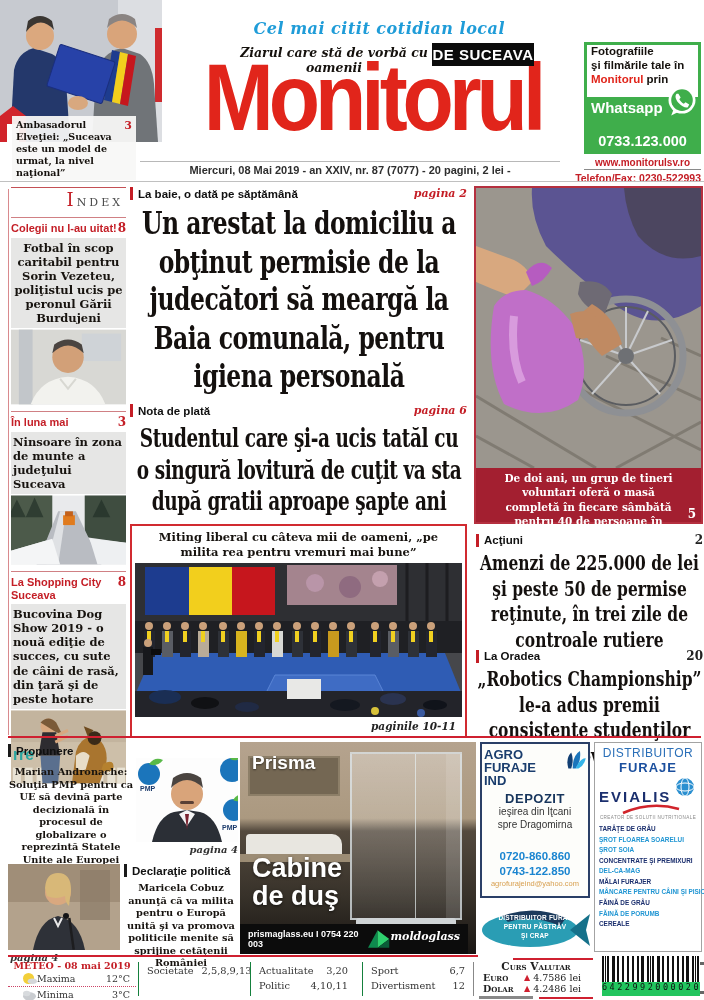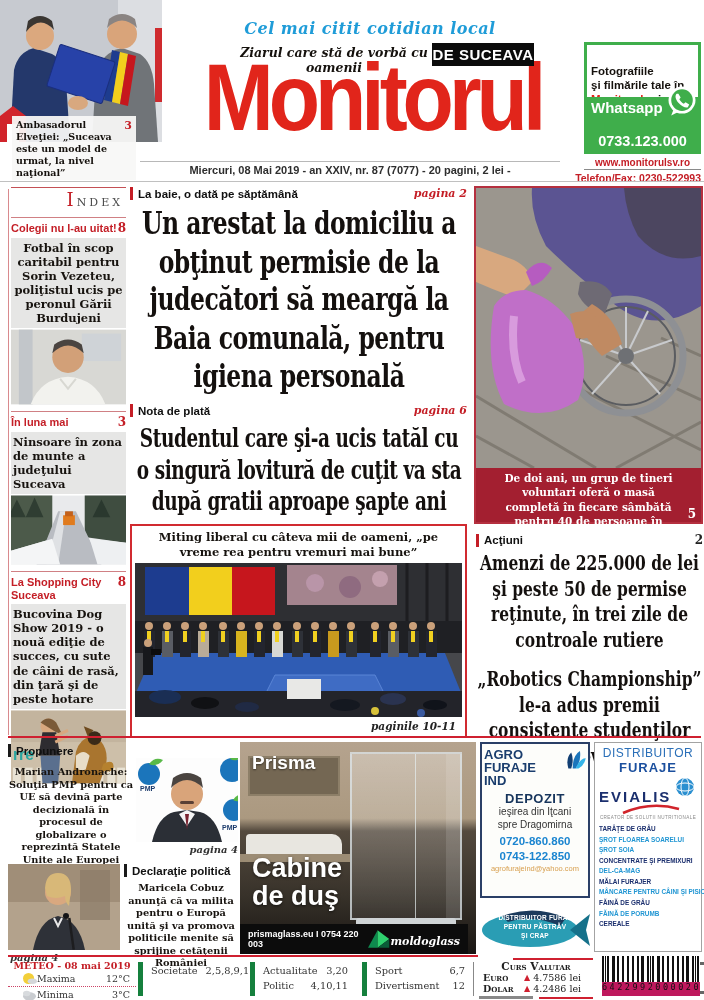--- a/index.html
+++ b/index.html
@@ -4,26 +4,26 @@
 <style>
 *{margin:0;padding:0;box-sizing:border-box}
 body{background:#e9e9e9;font-family:"Liberation Sans",sans-serif}
 #page{position:relative;width:704px;height:1000px;background:#fff;overflow:hidden;margin:0 auto}
 .abs{position:absolute}
 
 
 .amb-photo{left:0;top:20;width:162px;height:142px}
 .amb-cap{left:12px;top:116px;width:124px;background:rgba(248,248,247,.94);padding:3px 4px 2px;font:bold 9.5px/1.25 "DejaVu Serif",serif;color:#15110d;z-index:3}
 .amb-cap .pg{float:right;color:#c41e26;font:bold 11px "DejaVu Serif",serif;margin-left:4px}
-.tag-script{left:235px;top:19px;width:270px;text-align:center;color:#1f9cd8;font:bold italic 16px "DejaVu Serif",serif;letter-spacing:.5px}
+.tag-script{left:235px;top:19px;width:270px;text-align:right;color:#1f9cd8;font:bold italic 16px "DejaVu Serif",serif;letter-spacing:.5px}
 .tag-sub{left:238px;top:45px;width:192px;text-align:center;color:#15110d;font:bold italic 12.5px "DejaVu Serif",serif}
 .region-box{left:432px;top:43px;width:102px;height:23px;background:#0b0b0b;color:#fff;font:bold 15px/23px "Liberation Sans",sans-serif;text-align:center;letter-spacing:.5px;z-index:4}
 .mast-title{left:150px;top:50px;width:445px;text-align:center;color:#e1251b;font:bold 84px/1 "Liberation Sans",sans-serif;letter-spacing:-5px;transform:scaleY(1.12);transform-origin:top center;z-index:2}
 .wa-box{left:584px;top:42px;width:117px;height:112px;border:3px solid #3fae4b;background:#fff;z-index:5}
-.wa-top{padding:20px 4px 0}
+.wa-top{padding:0 4px 0}
 .wa-l{font:bold 11.5px/1.2 "Liberation Sans",sans-serif;color:#15110d}
 .wa-brand{color:#e1251b}
 .wa-green{position:absolute;left:0;right:0;bottom:0;height:54px;background:#3fae4b;color:#fff;padding:2px 4px}
 .wa-app{font:bold 15px/1.2 "Liberation Sans",sans-serif}
 .wa-phone{position:absolute;left:0;right:0;bottom:2px;text-align:center;font:bold 14.5px "Liberation Sans",sans-serif}
 .wa-icon{position:absolute;right:-2px;top:38px}
 .site{left:584px;top:157px;width:117px;text-align:center;color:#c41e26;font:bold 10px "Liberation Sans",sans-serif}
 .site-div{left:584px;top:169px;width:117px;border-top:1.5px solid #8a8a8a}
 .faxline{left:556px;top:172px;width:145px;text-align:right;color:#c41e26;font:bold 10.5px "Liberation Sans",sans-serif}
 .hr-date-top{left:140px;top:161px;width:420px;border-top:1px solid #b8b8b8}
@@ -85,21 +85,21 @@
 .pz-mirror{position:absolute;left:8px;top:14px;width:92px;height:40px;background:#746753;border:2px solid #8d7f68}
 .pz-tub{position:absolute;left:6px;top:92px;width:96px;height:22px;background:#e8e6e0;border-radius:4px 10px 2px 2px}
 .pz-ledge{position:absolute;left:0px;top:112px;width:110px;height:8px;background:#9c8c74}
 .pz-cabin{position:absolute;right:14px;top:10px;width:112px;height:168px;border:2px solid rgba(220,228,232,.75);background:linear-gradient(180deg,rgba(255,255,255,.30),rgba(255,255,255,.07));box-shadow:inset -14px 0 0 rgba(255,255,255,.12)}
 .pz-cabin i{position:absolute;top:0;bottom:0;left:58%;width:1px;background:rgba(230,238,240,.7)}
 .pz-tray{position:absolute;right:20px;top:176px;width:100px;height:10px;background:#cfd4d6;border-radius:3px}
 .pz-brand{position:absolute;left:12px;top:10px;color:#fff;font:bold 19px "Liberation Sans",sans-serif;text-shadow:0 1px 2px rgba(0,0,0,.5)}
 .pz-prod{position:absolute;left:12px;top:112px;color:#fff;font:bold 27px/1.05 "Liberation Sans",sans-serif;text-shadow:0 1px 3px rgba(0,0,0,.6)}
 .pz-foot{position:absolute;left:0;right:8px;bottom:0;height:30px;background:#0c0c0c;color:#fff;display:flex;align-items:center;justify-content:space-between;padding:0 8px}
 .pz-contact{font:bold 9px "Liberation Sans",sans-serif}
-.pz-moldo{display:flex;align-items:flex-end;gap:0;font:bold italic 11px "DejaVu Serif",serif;color:#fff}
+.pz-moldo{display:flex;align-items:flex-start;gap:0;font:bold italic 11px "DejaVu Serif",serif;color:#fff}
 
 
 .agro{left:480px;top:742px;width:110px;height:156px;border:2px solid #2a3f66;background:#fdfdfa;text-align:center;padding:4px 2px}
 .agro-logo{display:flex;align-items:flex-start;justify-content:center;gap:15px}
 .agro-name{font:bold 13px/1 "Liberation Sans",sans-serif;color:#1a3d6d;text-align:left}
 .agro-sub{margin-top:4px;font:bold 13px "Liberation Sans",sans-serif;color:#17355c;letter-spacing:.5px}
 .agro-addr{font:10px/1.25 "Liberation Sans",sans-serif;color:#333}
 .agro-phone{font:bold 11.5px/1.3 "Liberation Sans",sans-serif;color:#1b85d0}
 .agro-mail{font:7.5px "Liberation Sans",sans-serif;color:#d8a050}
 .agro-badge{left:480px;top:902px;width:110px;height:52px}
@@ -115,32 +115,32 @@
 .ev-list{margin-top:4px}
 .ev-item{font:bold 6.4px/1.65 "Liberation Sans",sans-serif;white-space:nowrap}
 .ev-item.d{color:#1b2f6e}.ev-item.l{color:#2196d3}
 
 
 .f-meteo{left:8px;top:960px;width:128px;font-family:"DejaVu Serif",serif}
 .f-meteo-title{text-align:center;color:#c41e26;font:bold 9.5px "DejaVu Serif",serif}
 .f-mrow{display:flex;align-items:center;padding:1px 6px 1px 14px;font:9.5px "DejaVu Serif",serif;color:#333}
 .f-mrow.dotted{border-bottom:1px dotted #c46}
 .f-mrow .lab{flex:1}
-.toc{position:absolute;top:962px;height:34px;border-left:5px solid #15803d;padding:2px 8px;font:9.8px/1.5 "DejaVu Serif",serif;color:#333}
+.toc{position:absolute;top:962px;height:34px;border-left:1px solid #15803d;padding:2px 8px;font:9.8px/1.5 "DejaVu Serif",serif;color:#333}
 .toc-row{display:flex;justify-content:space-between;gap:8px}
 .f-curs{left:479px;top:958px;width:114px;font-family:"DejaVu Serif",serif;color:#222}
 .f-curs .tline{border-top:2px solid #cf2030;width:70%;margin-left:30%}
 .f-curs .title{text-align:center;font:bold 10.5px "DejaVu Serif",serif;font-variant:small-caps}
 .curs-row{display:flex;align-items:center;gap:3px;font:9.5px "DejaVu Serif",serif;padding:0 4px}
 .curs-row .nm{width:38px;font-variant:small-caps;font-weight:bold}
 .curs-row .tri{color:#cf2030;font-size:8px}
 .f-curs .bars{display:flex;gap:6px;margin-top:2px}
 .f-curs .bars .g{height:3px;background:#888;flex:1}
 .f-curs .bars .r{height:2px;background:#cf2030;flex:1;margin-top:1px}
-.f-barcode{left:602px;top:956px;width:98px;height:40px;background:#be185d}
+.f-barcode{left:602px;top:956px;width:98px;height:40px;background:#22c55e}
 .f-barcode .bars{height:26px;background:repeating-linear-gradient(90deg,#111 0 2px,transparent 2px 5px),repeating-linear-gradient(90deg,transparent 0 3px,#111 3px 4px,transparent 4px 9px),#fff}
 .f-barcode .num{text-align:center;font:8.5px "DejaVu Sans Mono",monospace;letter-spacing:2.5px;color:#111}
 </style>
 </head>
 <body>
 
 <div id="page">
 
   <div class="abs amb-photo">
     <svg viewBox="0 0 162 142" width="162" height="142">
@@ -279,21 +279,21 @@
   <div class="headline h1">Un arestat la domiciliu a obţinut permisie de la judecători să meargă la Baia comunală, pentru igiena personală</div>
 
   <div class="kick" style="left:130px;top:404px;width:337px">
     <span class="kbar"></span>
     <span class="klbl">Nota de plată</span>
     <span class="kpage">pagina 6</span>
   </div>
   <div class="headline h2">Studentul care şi-a ucis tatăl cu o singură lovitură de cuţit va sta după gratii aproape şapte ani</div>
 
   <div class="abs miting">
-    <div class="miting-cap">Miting liberal cu câteva mii de oameni, „pe vreme rea pentru vremuri mai bune”</div>
+    <div class="miting-cap">Miting liberal cu câteva mii de oameni, „pe milita rea pentru vremuri mai bune”</div>
     <svg viewBox="0 0 327 154" width="327" height="154" style="display:block">
       <rect width="327" height="154" fill="#46474b"></rect>
       <rect x="0" y="0" width="327" height="58" fill="#2e2f33"></rect>
       <g>
         <rect x="10" y="4" width="44" height="48" fill="#1d3c8f"></rect>
         <rect x="54" y="4" width="43" height="48" fill="#f2cf1d"></rect>
         <rect x="97" y="4" width="43" height="48" fill="#c6161d"></rect>
       </g>
       <rect x="152" y="2" width="110" height="40" fill="#a4848e"></rect>
       <circle cx="180" cy="20" r="9" fill="#b995a8"></circle>
@@ -448,20 +448,25 @@
     </div>
   </div>
 
   <div class="kick" style="left:476px;top:533px;width:227px">
     <span class="kbar"></span>
     <span class="klbl">Acţiuni</span>
     <span class="kpage2">2</span>
   </div>
   <div class="headline rh1">Amenzi de 225.000 de lei şi peste 50 de permise reţinute, în trei zile de controale rutiere</div>
 
+  <div class="kick" style="left:476px;top:649px;width:227px">
+    <span class="kbar"></span>
+    <span class="klbl">La Oradea</span>
+    <span class="kpage2">20</span>
+  </div>
   <div class="headline rh2">„Robotics Championship” le-a adus premii consistente studenţilor suceveni</div>
 
   <div class="abs redhr1"></div>
 
   <div class="abs bl">
     <div class="kick2" style="position:absolute;left:0;top:0;width:128px">
       <span class="kbar black"></span>
       <span class="klbl">Propunere</span>
     </div>
     <div class="bl-text" style="position:absolute;left:0;top:22px;width:126px">Marian Andronache: Soluţia PMP pentru ca UE să devină parte decizională în procesul de globalizare o reprezintă Statele Unite ale Europei</div>
@@ -543,21 +548,21 @@
       </div>
       <svg viewBox="0 0 30 26" width="26" height="22">
         <path d="M6 26 Q2 12 10 4 Q14 14 10 26 Z" fill="#123f73"></path>
         <path d="M12 26 Q12 8 22 2 Q24 16 16 26 Z" fill="#1b75bb"></path>
         <path d="M16 26 Q22 12 30 12 Q28 22 20 26 Z" fill="#35b4e8"></path>
       </svg>
     </div>
     <div class="agro-sub">DEPOZIT</div>
     <div class="agro-addr">ieşirea din Iţcani</div>
     <div class="agro-addr">spre Dragomirna</div>
-    <div class="agro-phone" style="margin-top:3px">0720-860.860</div>
+    <div class="agro-phone" style="margin-top:18px">0720-860.860</div>
     <div class="agro-phone">0743-122.850</div>
     <div class="agro-mail">agrofurajeind@yahoo.com</div>
   </div>
   <div class="abs agro-badge">
     <svg viewBox="0 0 110 52" width="110" height="52">
       <ellipse cx="50" cy="28" rx="48" ry="17" fill="#2a9db4"></ellipse>
       <path d="M90 28 L110 12 L106 28 L110 44 Z" fill="#15718a"></path>
       <path d="M22 14 Q55 2 86 16 L80 24 Q52 12 28 20 Z" fill="#1b3a5c"></path>
     </svg>
     <div class="txt">

